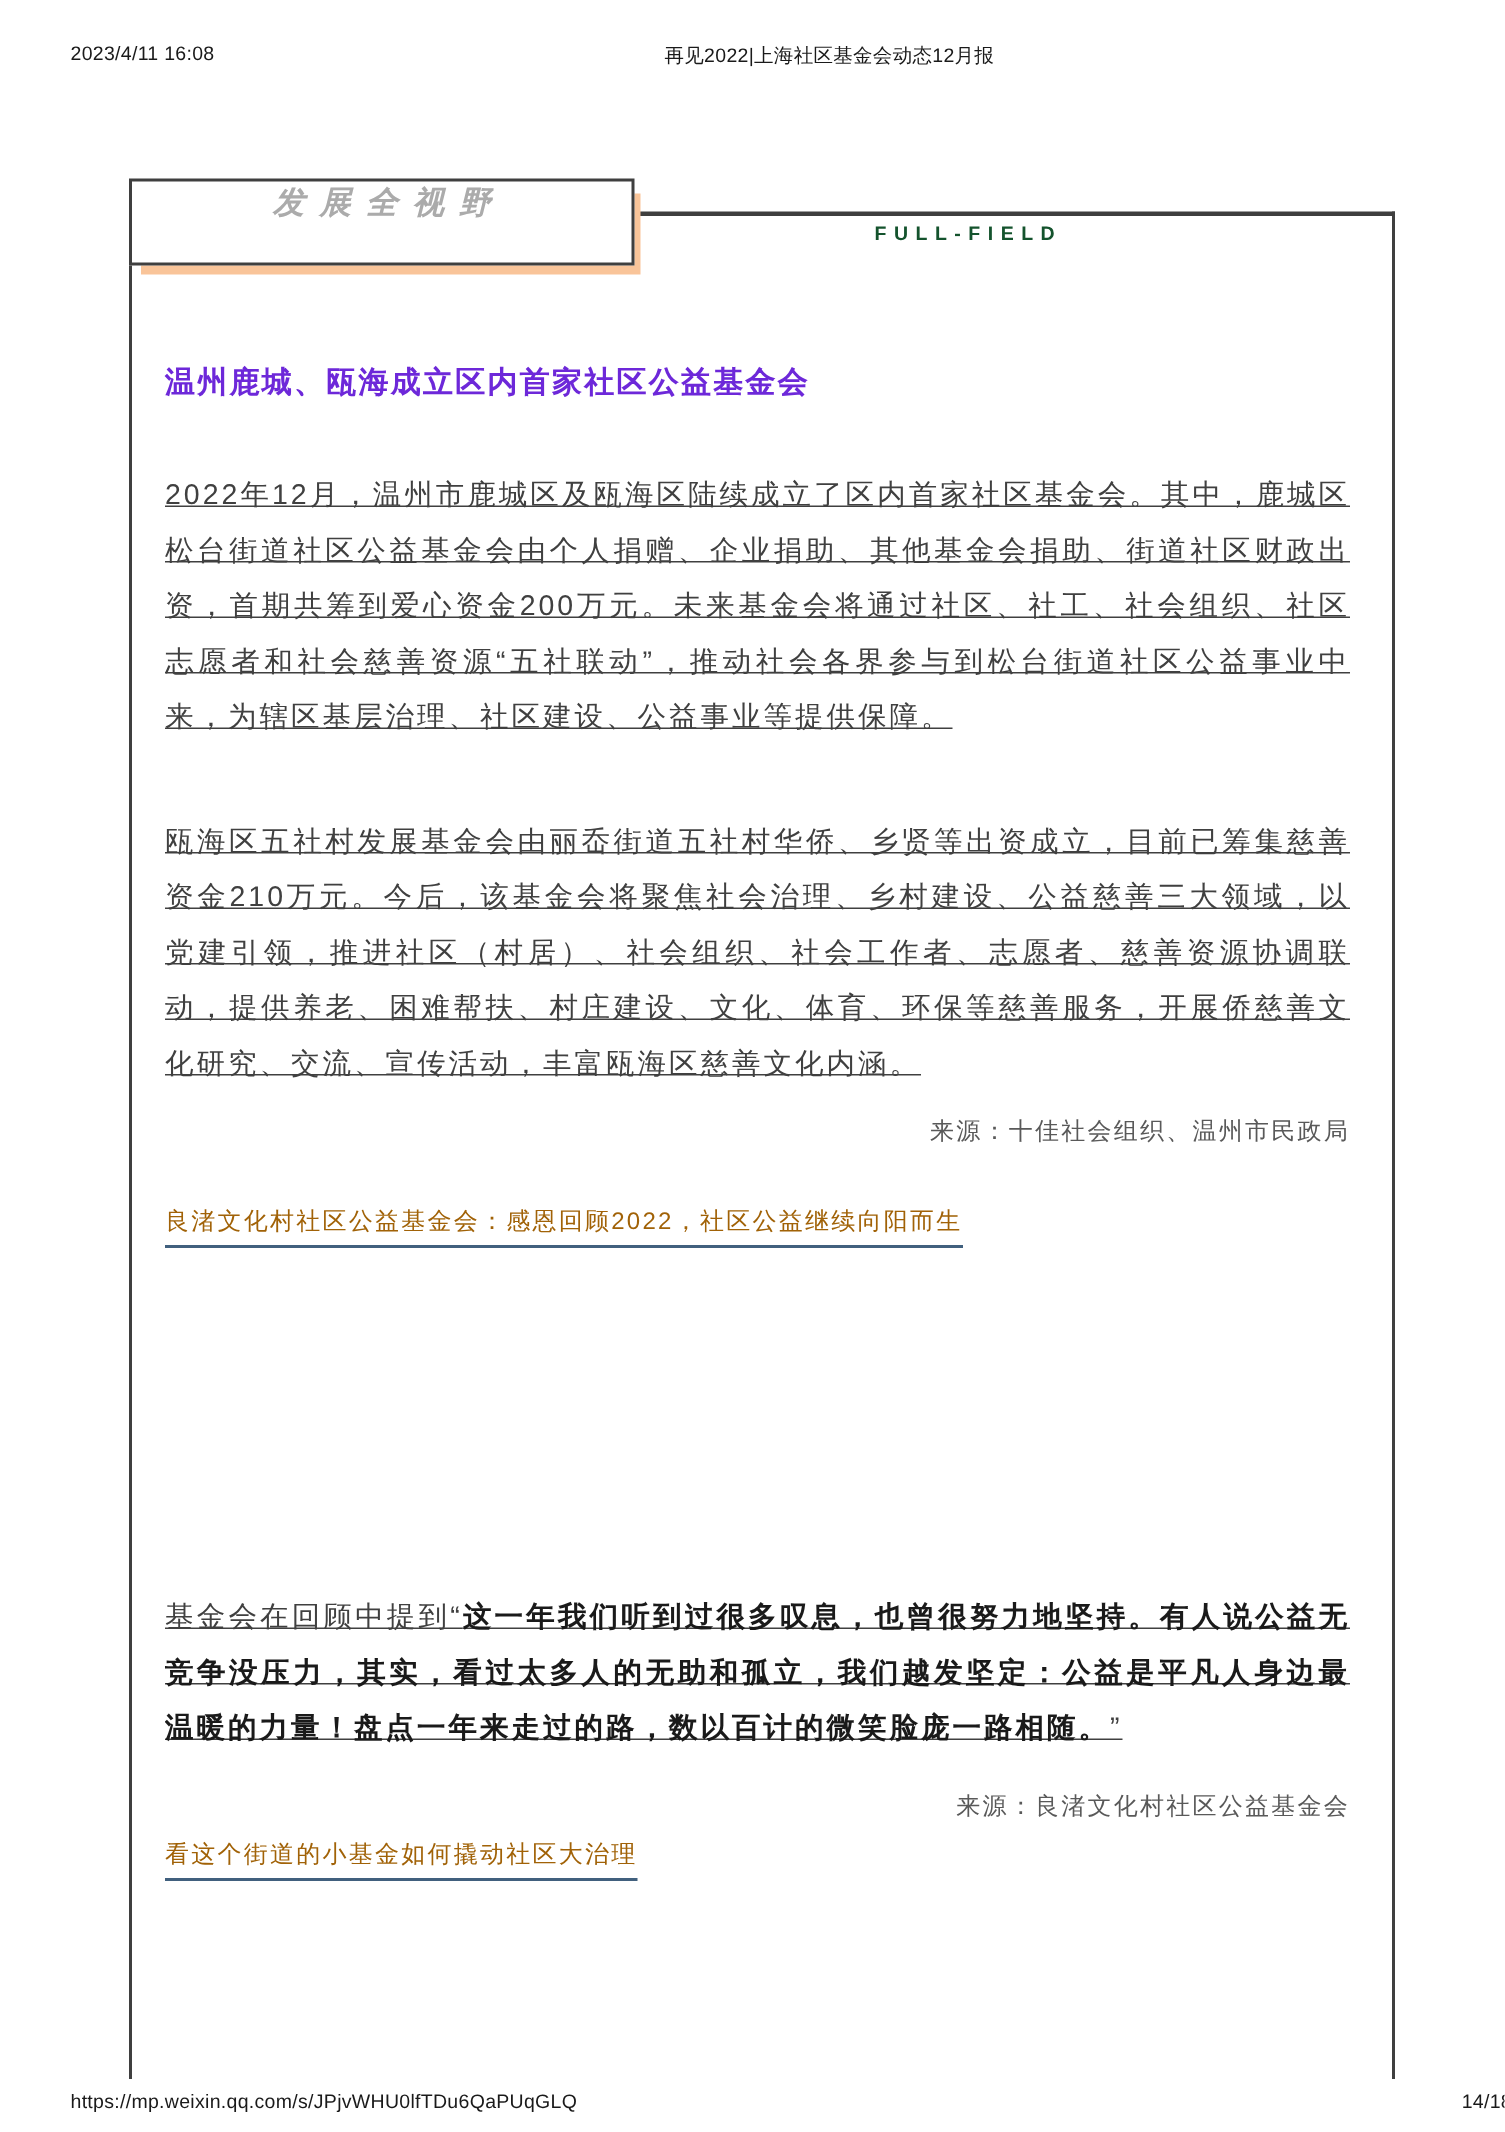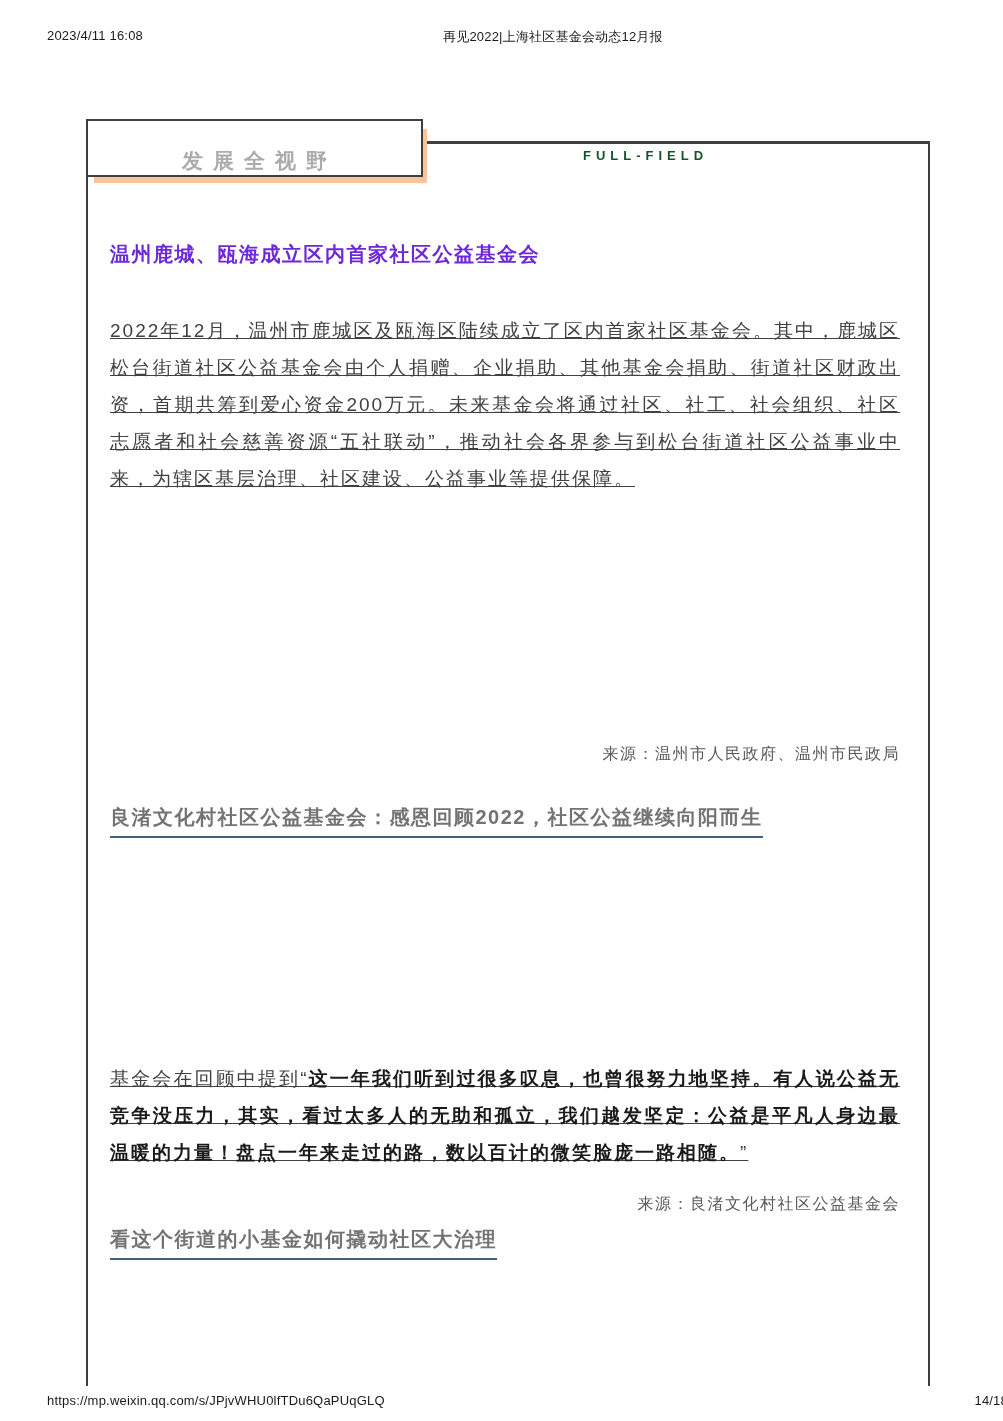--- a/index.html
+++ b/index.html
@@ -16,42 +16,43 @@
   
   .print-meta{font-size:13px;color:#1a1a1a;letter-spacing:0.2px;}
   
   .banner-shadow{
     left:94px;top:129px;width:333px;height:54px;
     background:#f9c499;z-index:1;
   }
   .banner-box{
     left:86px;top:119px;width:333px;height:54px;
     background:#ffffff;border:2px solid #3f3f3f;
-    display:flex;align-items:flex-end;justify-content:center;
+    display:flex;align-items:flex-start;justify-content:center;
     z-index:2;
+    font-style:italic;
   }
   .banner-title{
     font-size:21px;font-weight:bold;color:#ababab;
     letter-spacing:10px;text-indent:10px;white-space:nowrap;
   }
   .header-rule{left:419px;top:141px;width:511px;height:3px;background:#3f3f3f;z-index:0;}
   .v-line{width:2px;background:#3f3f3f;}
   .full-field{
     left:583px;top:148px;
     font-size:13px;font-weight:bold;color:#14532d;
     letter-spacing:5px;white-space:nowrap;
   }
   
   .content{left:110px;width:790px;}
   .h-blue{
     font-size:20px;font-weight:bold;color:#6d28d9;
     letter-spacing:1.5px;white-space:nowrap;
   }
   .h-navy{
-    font-size:20px;font-weight:bold;color:#737373;
+    font-size:16px;font-weight:normal;color:#a16207;
     letter-spacing:1.5px;white-space:nowrap;
   }
   .h-underline{
     display:inline-block;border-bottom:2px solid #41607e;padding-bottom:5px;
   }
   .para{
     font-size:19px;color:#404040;letter-spacing:2px;
     line-height:37px;text-align:justify;word-break:break-all;
     overflow:hidden;
     text-decoration:underline;
@@ -77,22 +78,23 @@
   </div>
   <div class="abs full-field">FULL-FIELD</div>
 
   <div class="abs v-line" style="left:86px;top:173px;height:1213px;"></div>
   <div class="abs v-line" style="left:928px;top:141px;height:1245px;"></div>
 
   <div class="abs content h-blue" style="top:241px;">温州鹿城、瓯海成立区内首家社区公益基金会</div>
 
   <div class="abs content para" style="top:312px;height:190px;">2022年12月，温州市鹿城区及瓯海区陆续成立了区内首家社区基金会。其中，鹿城区松台街道社区公益基金会由个人捐赠、企业捐助、其他基金会捐助、街道社区财政出资，首期共筹到爱心资金200万元。未来基金会将通过社区、社工、社会组织、社区志愿者和社会慈善资源“五社联动”，推动社会各界参与到松台街道社区公益事业中来，为辖区基层治理、社区建设、公益事业等提供保障。</div>
 
+  <div class="abs content para" style="top:543px;height:190px;">瓯海区五社村发展基金会由丽岙街道五社村华侨、乡贤等出资成立，目前已筹集慈善资金210万元。今后，该基金会将聚焦社会治理、乡村建设、公益慈善三大领域，以党建引领，推进社区（村居）、社会组织、社会工作者、志愿者、慈善资源协调联动，提供养老、困难帮扶、村庄建设、文化、体育、环保等慈善服务，开展侨慈善文化研究、交流、宣传活动，丰富瓯海区慈善文化内涵。</div>
 
-  <div class="abs content source" style="top:744px;">来源：温州市人民政府、温州市民政局</div>
+  <div class="abs content source" style="top:744px;">来源：十佳社会组织、温州市民政局</div>
 
   <div class="abs content" style="top:804px;">
     <span class="h-navy h-underline">良渚文化村社区公益基金会：感恩回顾2022，社区公益继续向阳而生</span>
   </div>
 
 
   <div class="abs content para" style="top:1060px;height:115px;">
     <span>基金会在回顾中提到“</span><b>这一年我们听到过很多叹息，也曾很努力地坚持。有人说公益无竞争没压力，其实，看过太多人的无助和孤立，我们越发坚定：公益是平凡人身边最温暖的力量！盘点一年来走过的路，数以百计的微笑脸庞一路相随。</b><span>”</span>
   </div>
 

